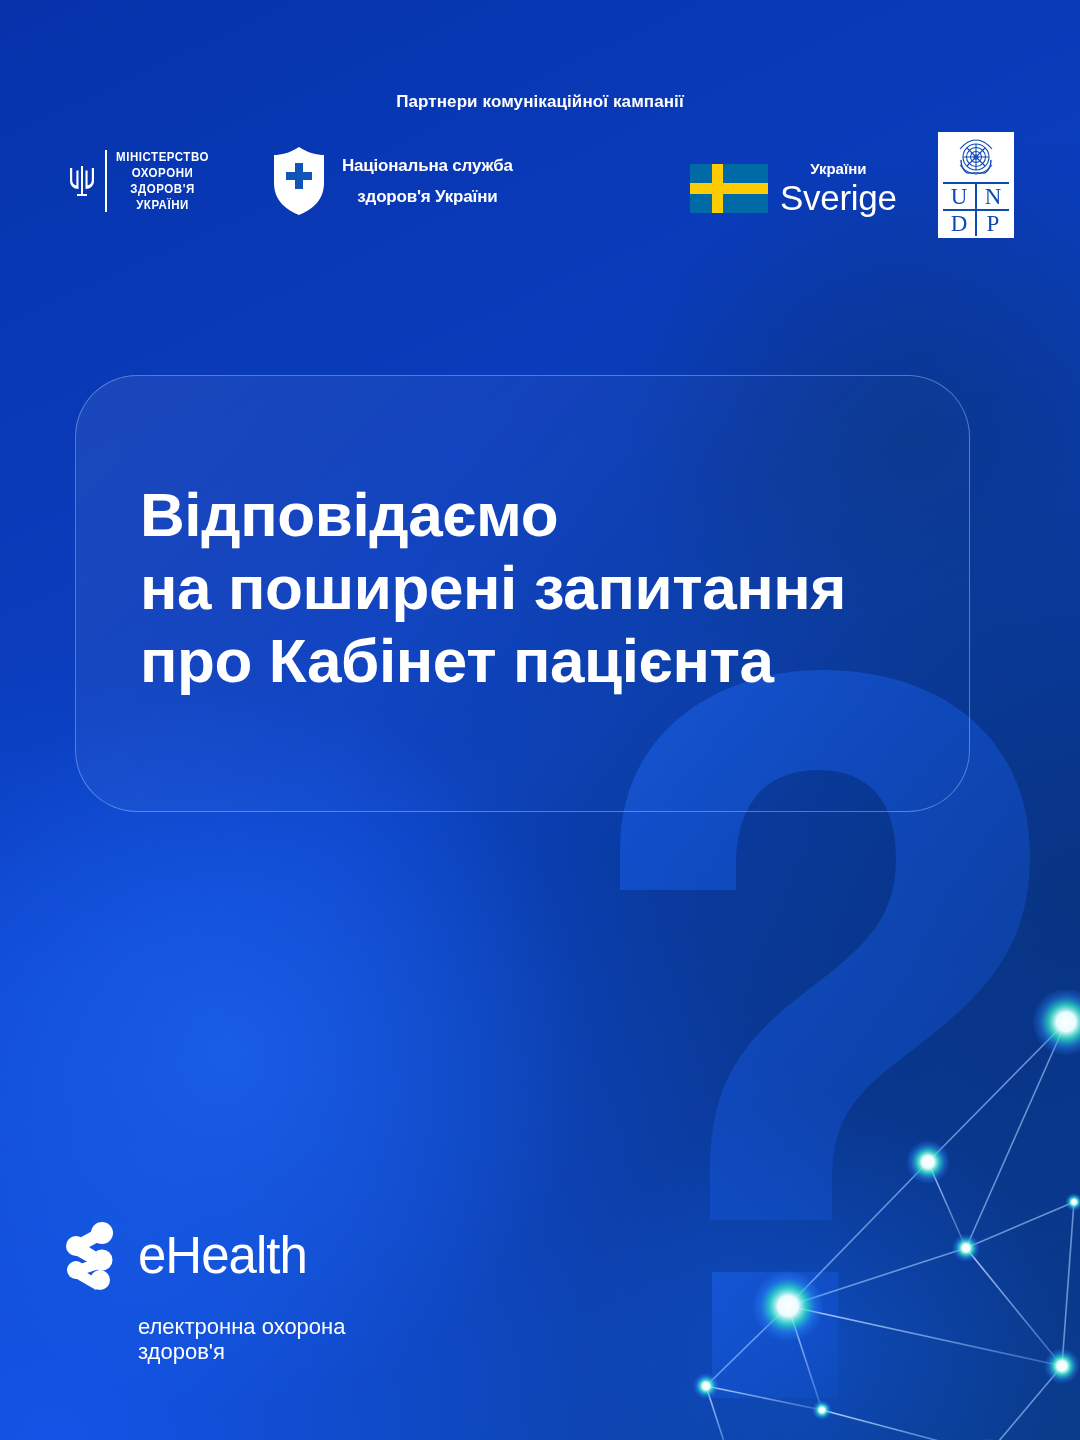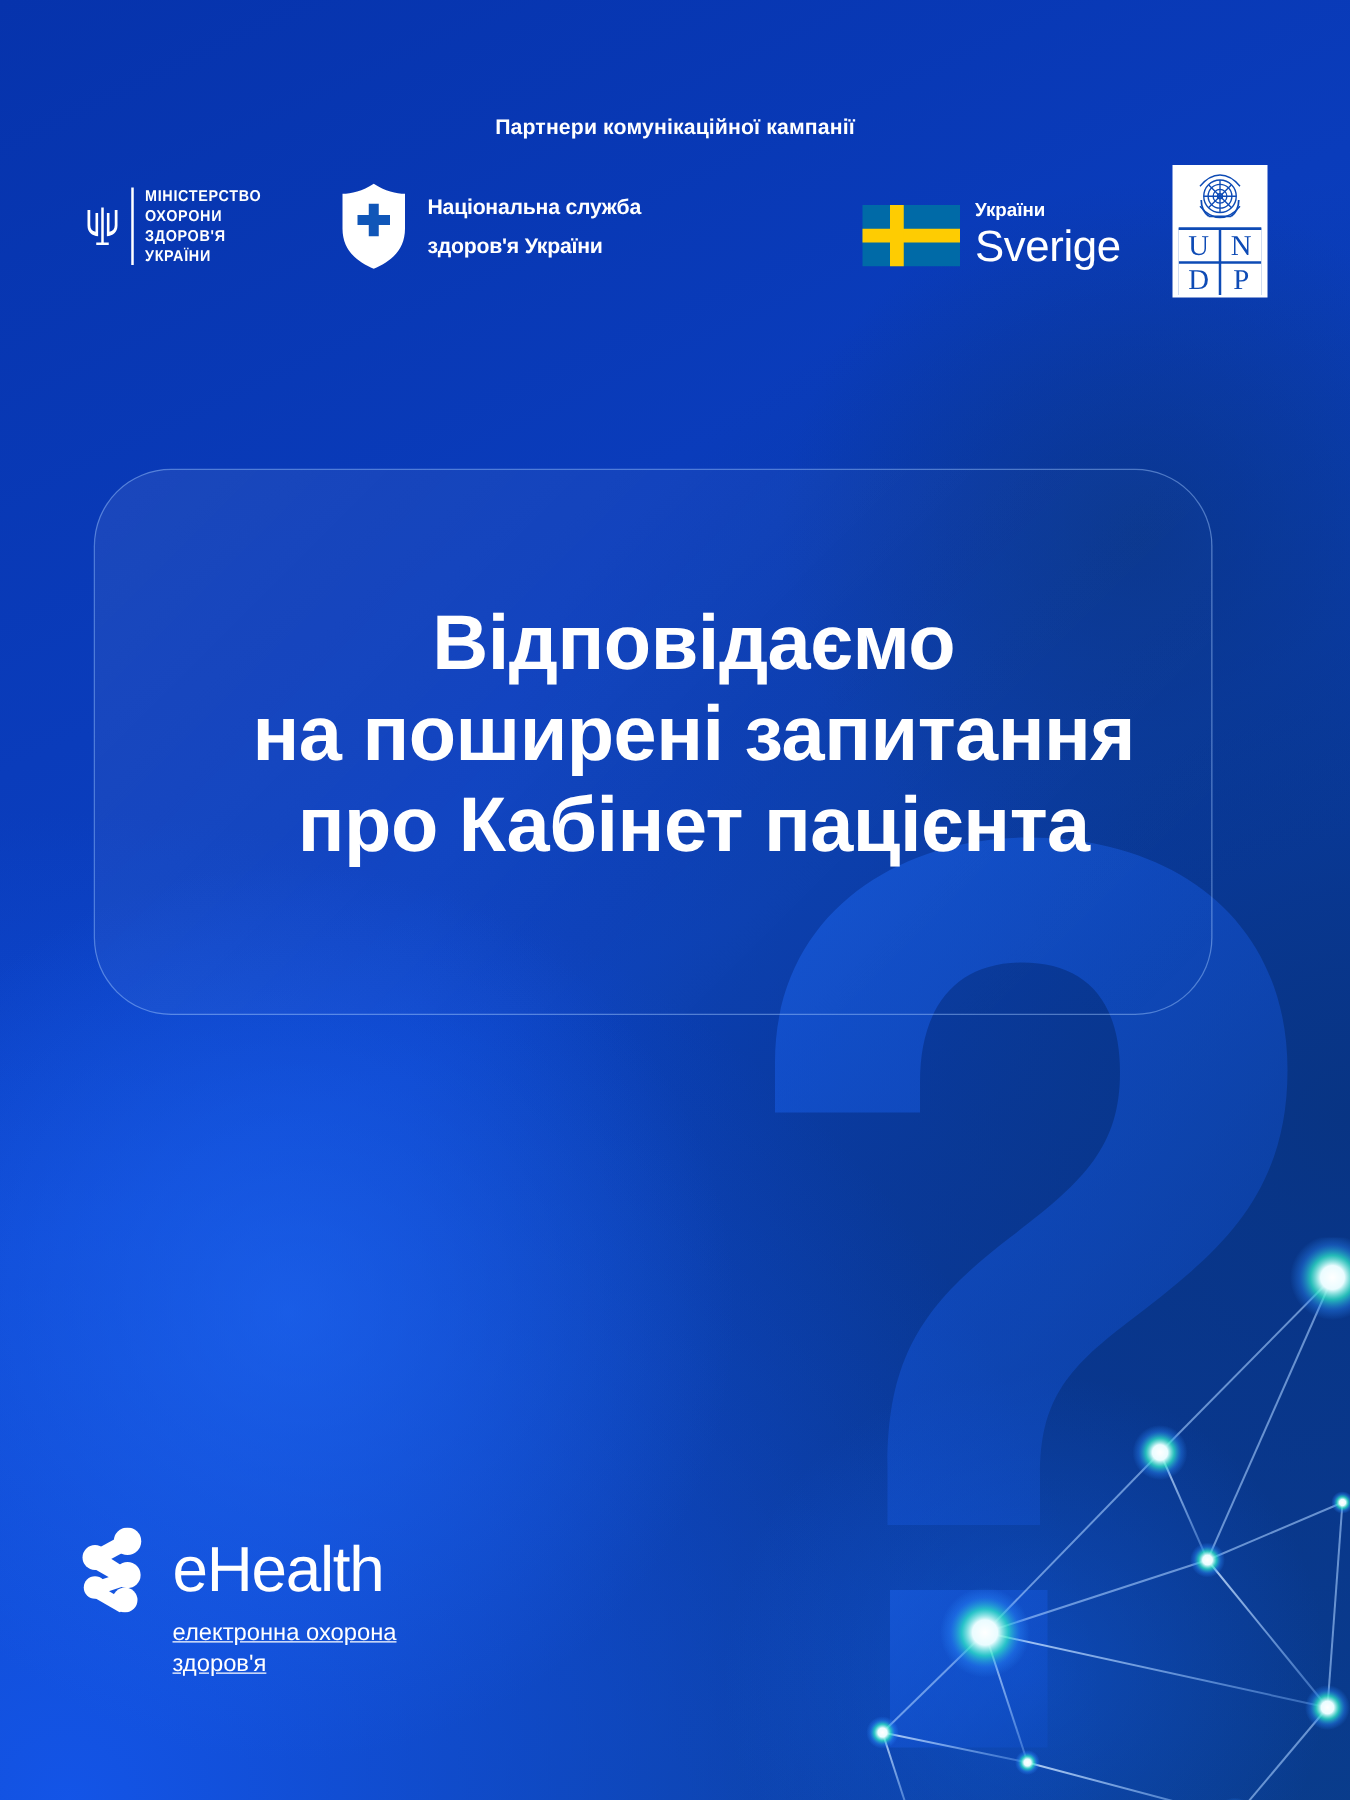--- a/index.html
+++ b/index.html
@@ -48,21 +48,21 @@
   .network svg { width:100%; height:100%; display:block; }
 
   
   .partners-label {
     position:absolute; left:0; right:0; top:92px;
     text-align:center; 
     color:#ffffff; font-size:17px; font-weight:bold; letter-spacing:.1px;
   }
 
   .logo-row {
-    position:absolute; left:0; top:134px; width:915px; height:116px;
+    position:absolute; left:0; top:134px; width:915px; height:116px;text-align:center;
   }
 
   
   .logo-moh { position:absolute; left:68px; top:16px; display:flex; align-items:center; gap:9px; }
   .moh-trident { width:28px; height:34px; flex:none; }
   .moh-rule { width:2px; height:62px; background:#ffffff; flex:none; }
   .moh-text { display:flex; flex-direction:column; gap:2px; }
   .moh-text span {
     color:#fff; font-size:12.5px; font-weight:bold;
     letter-spacing:.6px; line-height:14px;
@@ -111,32 +111,32 @@
     width:895px; height:437px;
     border-radius:62px;
     border:1px solid rgba(160,200,255,.45);
     background:linear-gradient(135deg, rgba(255,255,255,.075) 0%, rgba(255,255,255,.02) 55%, rgba(255,255,255,.00) 100%);
   }
   .headline {
     position:absolute; left:140px; top:478px;
     width:830px;
     color:#ffffff;
     font-size:62px; font-weight:bold;
-    line-height:73px; letter-spacing:-.4px;text-align:center;
+    line-height:73px; letter-spacing:-.4px;
   }
   .headline span { display:block; }
 
   
   .ehealth { position:absolute; left:62px; top:1222px; }
   .eh-row { display:flex; align-items:center; gap:20px; }
   .eh-mark { width:56px; height:68px; flex:none; }
   .eh-word { color:#ffffff; font-size:51px; font-weight:normal; line-height:64px; letter-spacing:-1px; }
   .eh-tag {
-    margin-top:4px; margin-left:76px;
-    color:#ffffff; font-size:19px; line-height:25px;text-decoration:underline;
+    margin-top:24px; margin-left:76px;
+    color:#ffffff; font-size:22px; line-height:25px;
   }
   .eh-tag span { display:block; }
 </style>
 </head>
 <body>
 
 <div id="poster">
 
   <div class="bg-layer">
     <div class="glow-a"></div>

